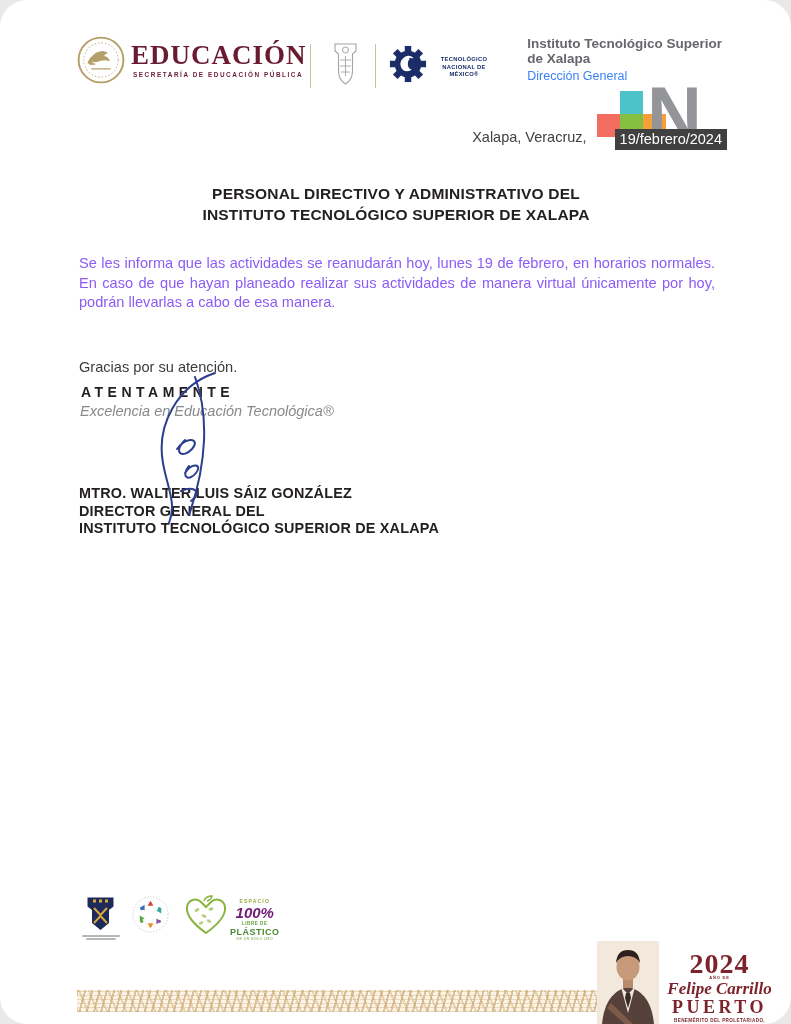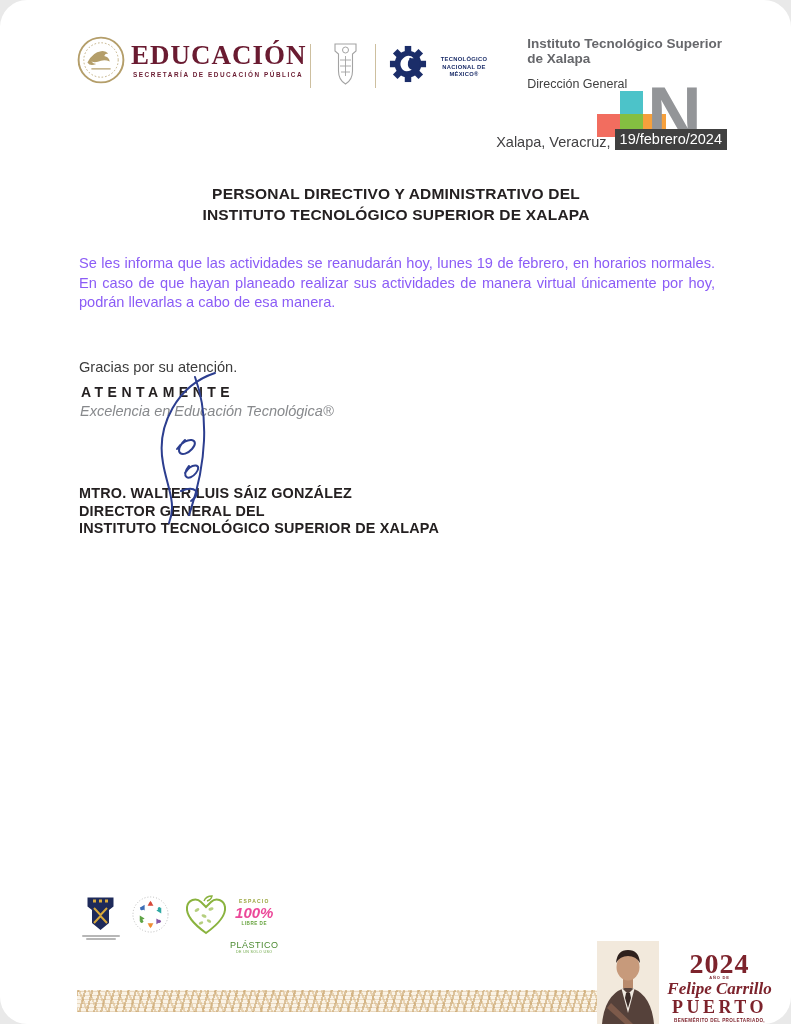--- a/index.html
+++ b/index.html
@@ -21,37 +21,37 @@
   .hdr-divider{position:absolute;top:44px;width:1px;height:44px;background:#cdbf9f;}
   .div1{left:310px;} .div2{left:375px;}
   .seal-veracruz{position:absolute;left:329px;top:41px;width:33px;height:46px;}
   .tecnm-gear{position:absolute;left:389px;top:42px;width:38px;height:44px;}
   .tecnm-text{
     position:absolute;left:433px;top:56px;color:#1b2d69;
     font-size:5.8px;font-weight:700;letter-spacing:.3px;line-height:7.5px;text-align:center;width:62px;
   }
   .inst-block{position:absolute;right:69px;top:36px;text-align:left;}
   .inst-line1,.inst-line2{font-size:13.5px;font-weight:700;color:#66676b;line-height:15px;}
-  .inst-line3{font-size:12.5px;color:#404040;line-height:15px;margin-top:11px;}
+  .inst-line3{font-size:12.5px;color:#3b82f6;line-height:15px;margin-top:3px;}
   
   .nmas{position:absolute;left:597px;top:91px;width:115px;height:66px;z-index:1;}
   .sq{position:absolute;width:23px;height:23px;}
   .sq-top{left:23px;top:0;background:#4cc3c9;}
   .sq-left{left:0;top:23px;background:#f26d5f;}
   .sq-mid{left:23px;top:23px;background:#84bf41;}
   .sq-right{left:46px;top:23px;background:#f6a03c;}
   .sq-bot{left:23px;top:46px;height:12px;background:#f2cf3a;}
   .n-letter{
     position:absolute;left:50px;top:-15px;color:#939598;
     font-size:76px;font-weight:800;line-height:76px;letter-spacing:-2px;
   }
   
   .dateline{
     position:absolute;top:129px;right:64px;z-index:2;
-    font-size:14.5px;color:#414042;white-space:nowrap;display:flex;align-items:flex-end;
+    font-size:14.5px;color:#414042;white-space:nowrap;display:flex;align-items:flex-start;gap:24px;
   }
   .date-hl{background:#404040;color:#ffffff;padding:2px 5px 3px 5px;margin-left:4px;}
   
   .recipient{
     position:absolute;left:79px;top:184px;width:634px;text-align:center;
     font-size:15.5px;font-weight:800;color:#242021;line-height:20.5px;letter-spacing:.2px;
   }
   .para1{
     position:absolute;left:79px;top:254px;width:636px;text-align:justify;
     font-size:14.6px;line-height:19.6px;color:#8b5cf6;font-weight:400;
@@ -76,23 +76,23 @@
   }
   
   .shield-logo{position:absolute;left:86px;top:896px;width:29px;height:36px;}
   .shield-caption{position:absolute;left:82px;top:934px;width:38px;}
   .cap-bar{height:2px;background:#b7b7b7;margin:1px 0;border-radius:1px;}
   .circle-logo{position:absolute;left:131px;top:895px;width:39px;height:39px;}
   .heart-wrap{position:absolute;left:184px;top:895px;display:flex;align-items:flex-start;}
   .heart-svg{width:44px;height:42px;}
   .pf-text{margin-left:2px;text-align:center;line-height:1;}
   .pf-espacio{font-size:5px;color:#9aa63e;letter-spacing:1.2px;font-weight:700;margin-top:4px;}
-  .pf-pct{font-size:15px;font-weight:800;color:#ec4899;margin-top:1px;font-style:italic;}
+  .pf-pct{font-size:15px;font-weight:800;color:#701a75;margin-top:1px;font-style:italic;}
   .pf-libre{font-size:4.6px;color:#63a13a;font-weight:700;margin-top:2px;letter-spacing:.5px;}
-  .pf-plastico{font-size:9px;font-weight:400;color:#4c8a31;letter-spacing:.5px;margin-top:14px;}
+  .pf-plastico{font-size:9px;font-weight:700;color:#4c8a31;letter-spacing:.5px;margin-top:1px;}
   .pf-caption{font-size:3.6px;color:#63a13a;margin-top:1.5px;letter-spacing:.4px;}
   
   .address{
     position:absolute;left:80px;top:948px;width:565px;
     font-size:13px;font-weight:700;color:#9a5a40;line-height:19.5px;white-space:pre-wrap;
   }
   .band{
     position:absolute;left:77px;top:990px;width:571px;height:22px;z-index:0;
     background-color:#faf3e6;
     background-image:

